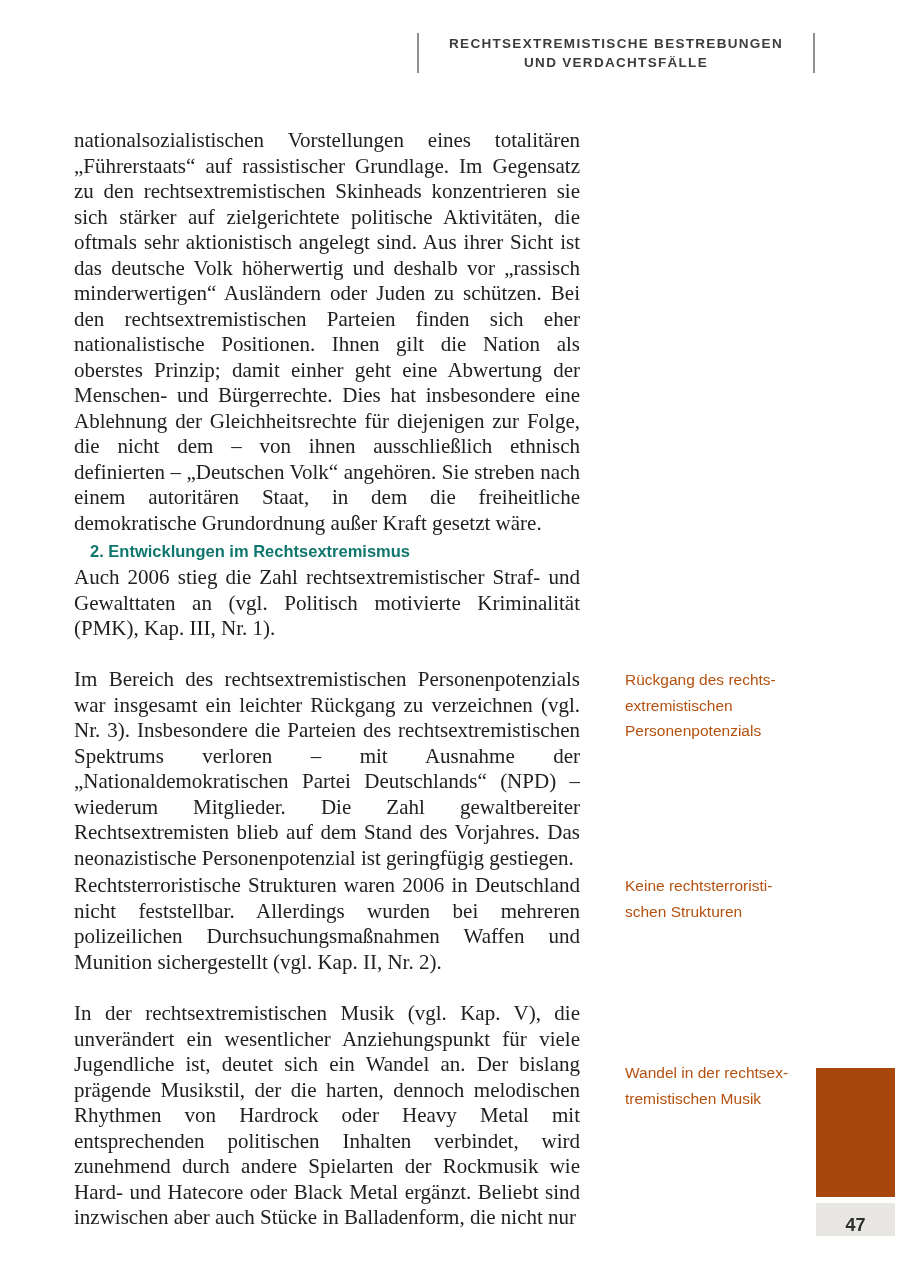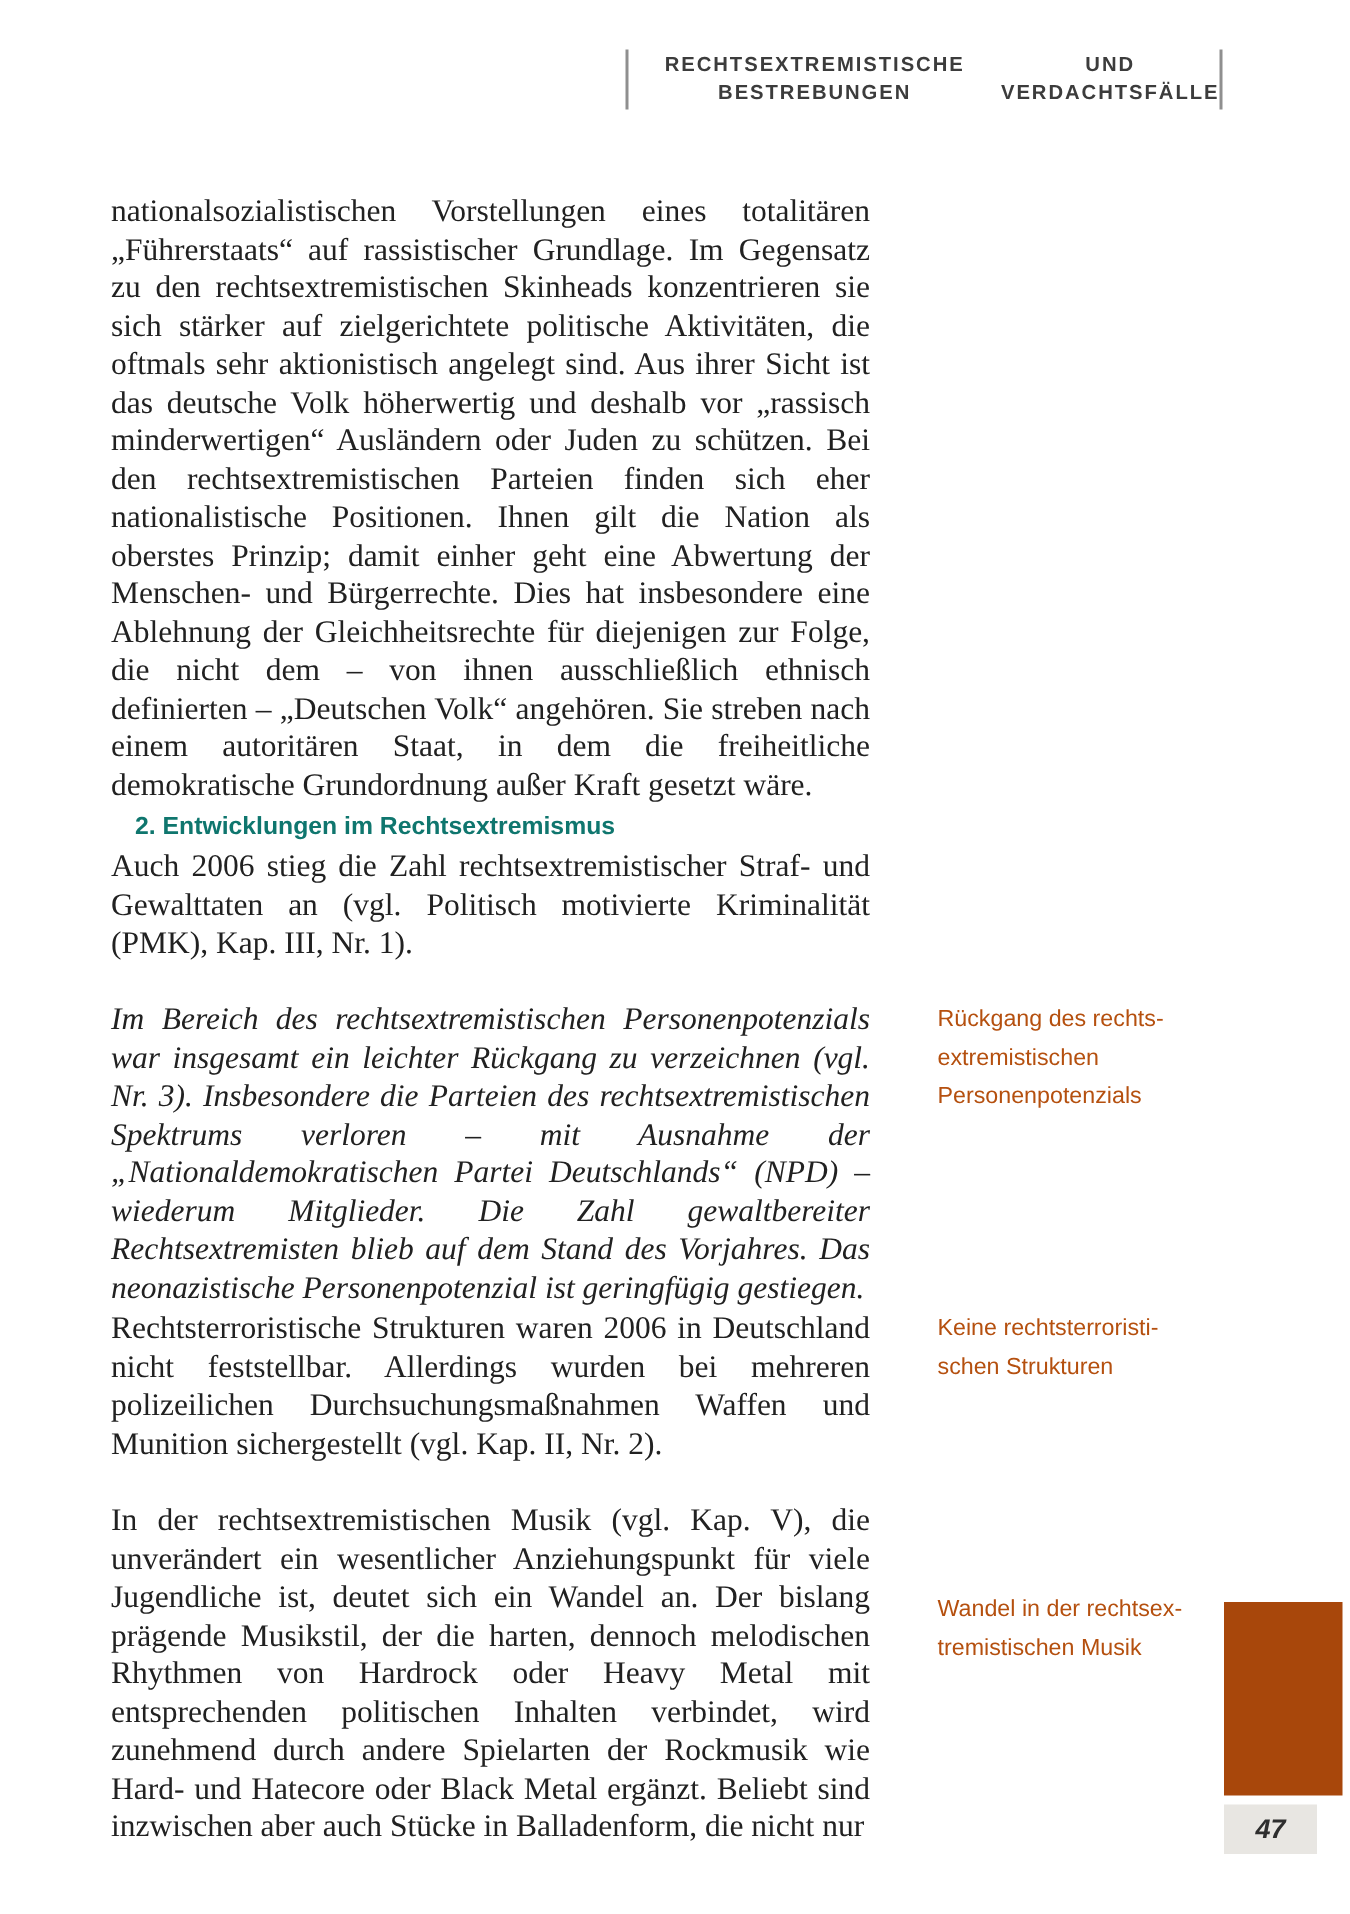--- a/index.html
+++ b/index.html
@@ -23,21 +23,21 @@
   }
 
   
   .page-header{
     position:absolute;left:417px;top:33px;width:398px;height:40px;
     display:flex;align-items:stretch;
   }
   .page-header .rule{width:2px;background:var(--rule);}
   .header-text{
     flex:1;
-    display:flex;flex-direction:row;justify-content:center;
+    display:flex;flex-direction:column;justify-content:center;
     text-align:center;
     font-family:"Liberation Sans", sans-serif;
     font-size:13.5px;font-weight:700;letter-spacing:1.3px;
     color:var(--header_text);
     line-height:19px;
   }
 
   
   .body-text{
     position:absolute;left:74px;width:506px;
@@ -46,21 +46,21 @@
     hyphens:auto;
   }
   .p1{top:128px;}
   .section-heading{
     position:absolute;left:90px;top:539px;width:506px;
     font-family:"Liberation Sans", sans-serif;
     font-size:16.5px;font-weight:700;line-height:25px;
     color:#0f766e;
   }
   .p2{top:565px;}
-  .p3{top:667px;font-style:italic;}
+  .p3{top:667px;}
   .p4{top:873px;}
   .p5{top:1001px;}
 
   
   .margin-note{
     position:absolute;left:625px;width:200px;
     font-family:"Liberation Sans", sans-serif;
     font-size:15.5px;line-height:25.5px;
     color:var(--accent);
     white-space:pre-line;
@@ -69,23 +69,23 @@
   .note-2{top:667px;}
   .note-3{top:873px;}
   .note-4{top:1036px;margin-top:24px;}
 
   
   .corner-block{
     position:absolute;left:816px;top:1068px;width:79px;height:129px;
     background:var(--corner_block);
   }
   .pagenum-strip{
-    position:absolute;left:816px;top:1203px;width:62px;height:33px;
+    position:absolute;left:816px;top:1203px;width:79px;height:33px;
     background:var(--pagenum_bg);
-    display:flex;align-items:center;justify-content:center;font-style:italic;
+    display:flex;align-items:flex-end;justify-content:center;
   }
   .pagenum-strip span{
     font-family:"Liberation Sans", sans-serif;
     font-size:18px;font-weight:700;color:#2e2e2e;
   }
 </style>
 </head>
 <body>
 
 <div class="page">

